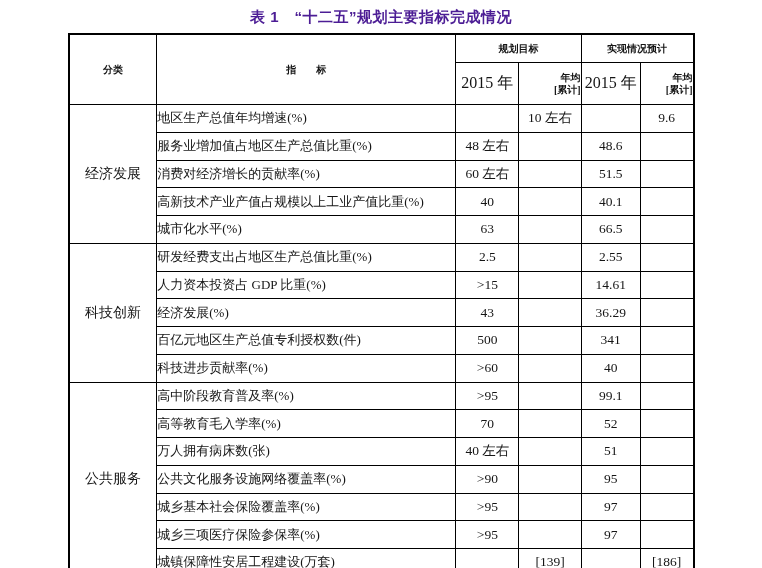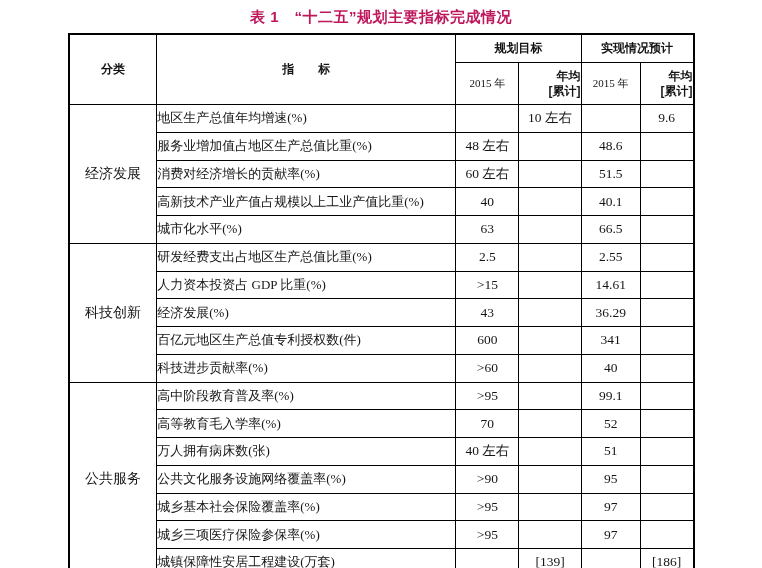--- a/index.html
+++ b/index.html
@@ -18,21 +18,21 @@
   }
   .title {
     text-align: center;
     font-family: "Liberation Sans", sans-serif;
     font-weight: bold;
     font-size: 15px;
     letter-spacing: 0.5px;
     padding-top: 7px;
     height: 26px;
     line-height: 20px;
-    color: #be185d;
+    color: #4c1d95;
   }
   table.indicators {
     border-collapse: collapse;
     table-layout: fixed;
     width: 627px;
     margin: 0 auto;
     border: 2px solid #000;
     color: #151515;
   }
   table.indicators th, table.indicators td {
@@ -43,31 +43,31 @@
   }
   
   col.c-cat   { width: 88px; }
   col.c-ind   { width: 298px; }
   col.c-p2015 { width: 63px; }
   col.c-pavg  { width: 62px; }
   col.c-a2015 { width: 59px; }
   col.c-aavg  { width: 53px; }
 
   thead th {
-    font-family: Liberation Sans, sans-serif;
+    font-family: Liberation Serif, serif;
     font-weight: bold;
-    font-size: 12px;
+    font-size: 10px;
     text-align: center;
   }
   tr.hrow1 th { height: 27px; }
   tr.hrow2 th { height: 41px; }
   th.year-head {
     font-family: "Liberation Serif", serif;
     font-weight: normal;
-    font-size: 11px;
+    font-size: 16px;
   }
   th.annual-head { line-height: 1.2; }
   th.annual-head span { display: block; text-align: right; }
 
   tbody td { height: 26.75px; }
   td.cat {
     font-family: "Liberation Serif", serif;
     font-size: 14px;
     text-align: center;
   }
@@ -174,21 +174,21 @@
         </tr>
         <tr>
           <td class="ind">经济发展(%)</td>
           <td class="num">43</td>
           <td class="num"></td>
           <td class="num">36.29</td>
           <td class="num"></td>
         </tr>
         <tr>
           <td class="ind">百亿元地区生产总值专利授权数(件)</td>
-          <td class="num">600</td>
+          <td class="num">500</td>
           <td class="num"></td>
           <td class="num">341</td>
           <td class="num"></td>
         </tr>
         <tr>
           <td class="ind">科技进步贡献率(%)</td>
           <td class="num">&gt;60</td>
           <td class="num"></td>
           <td class="num">40</td>
           <td class="num"></td>

